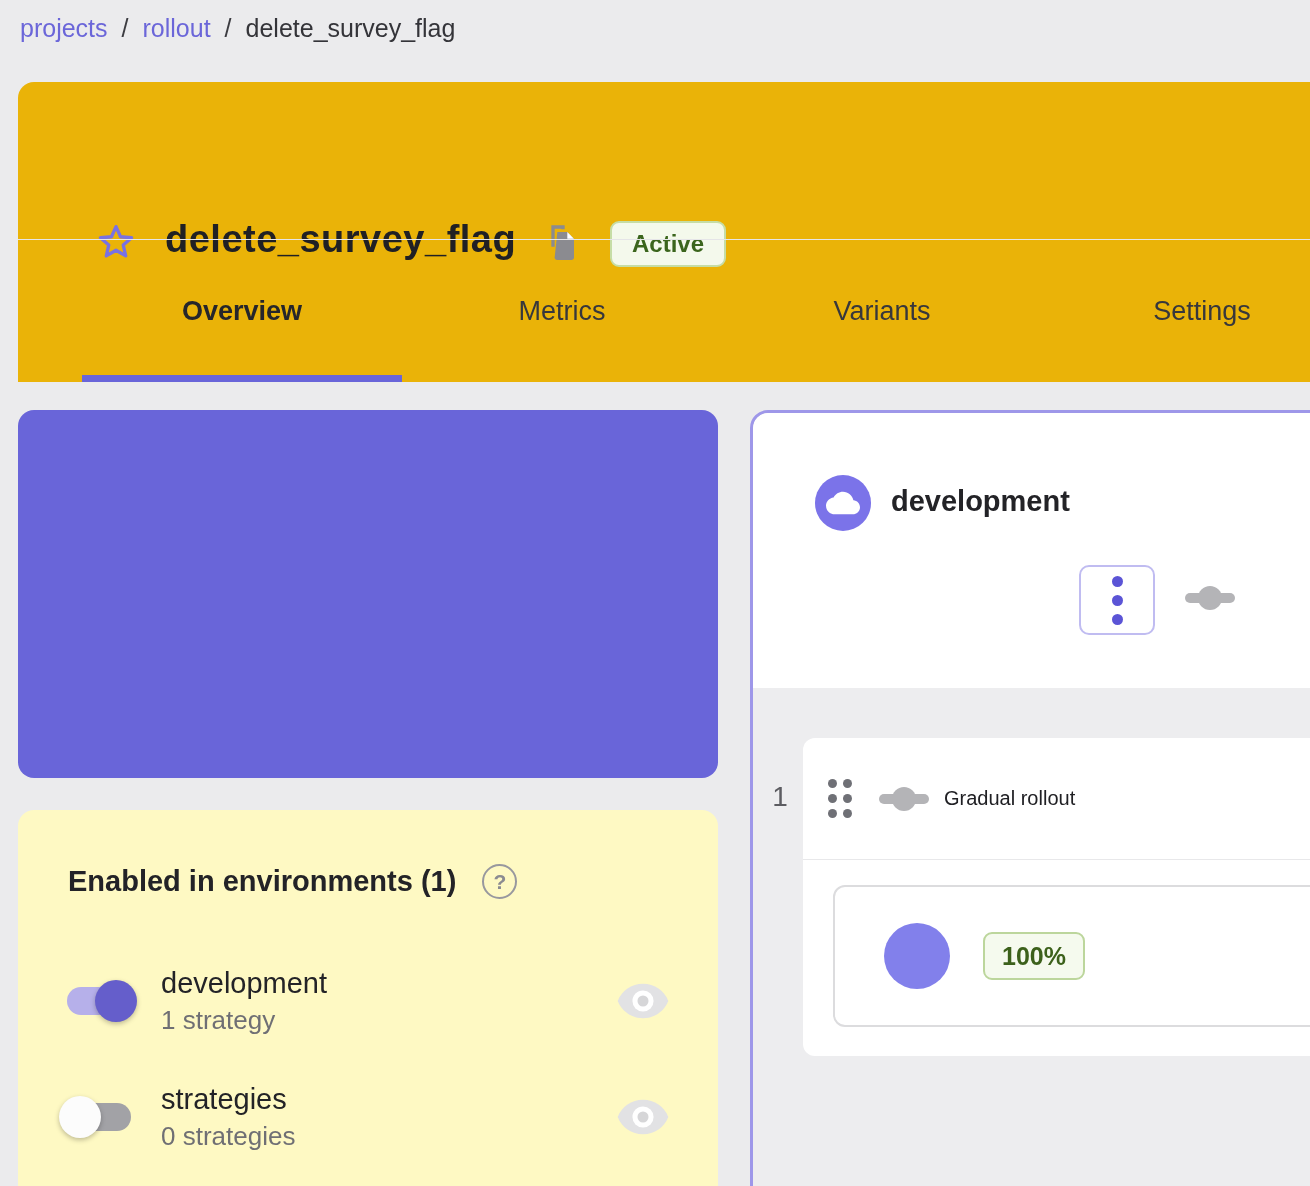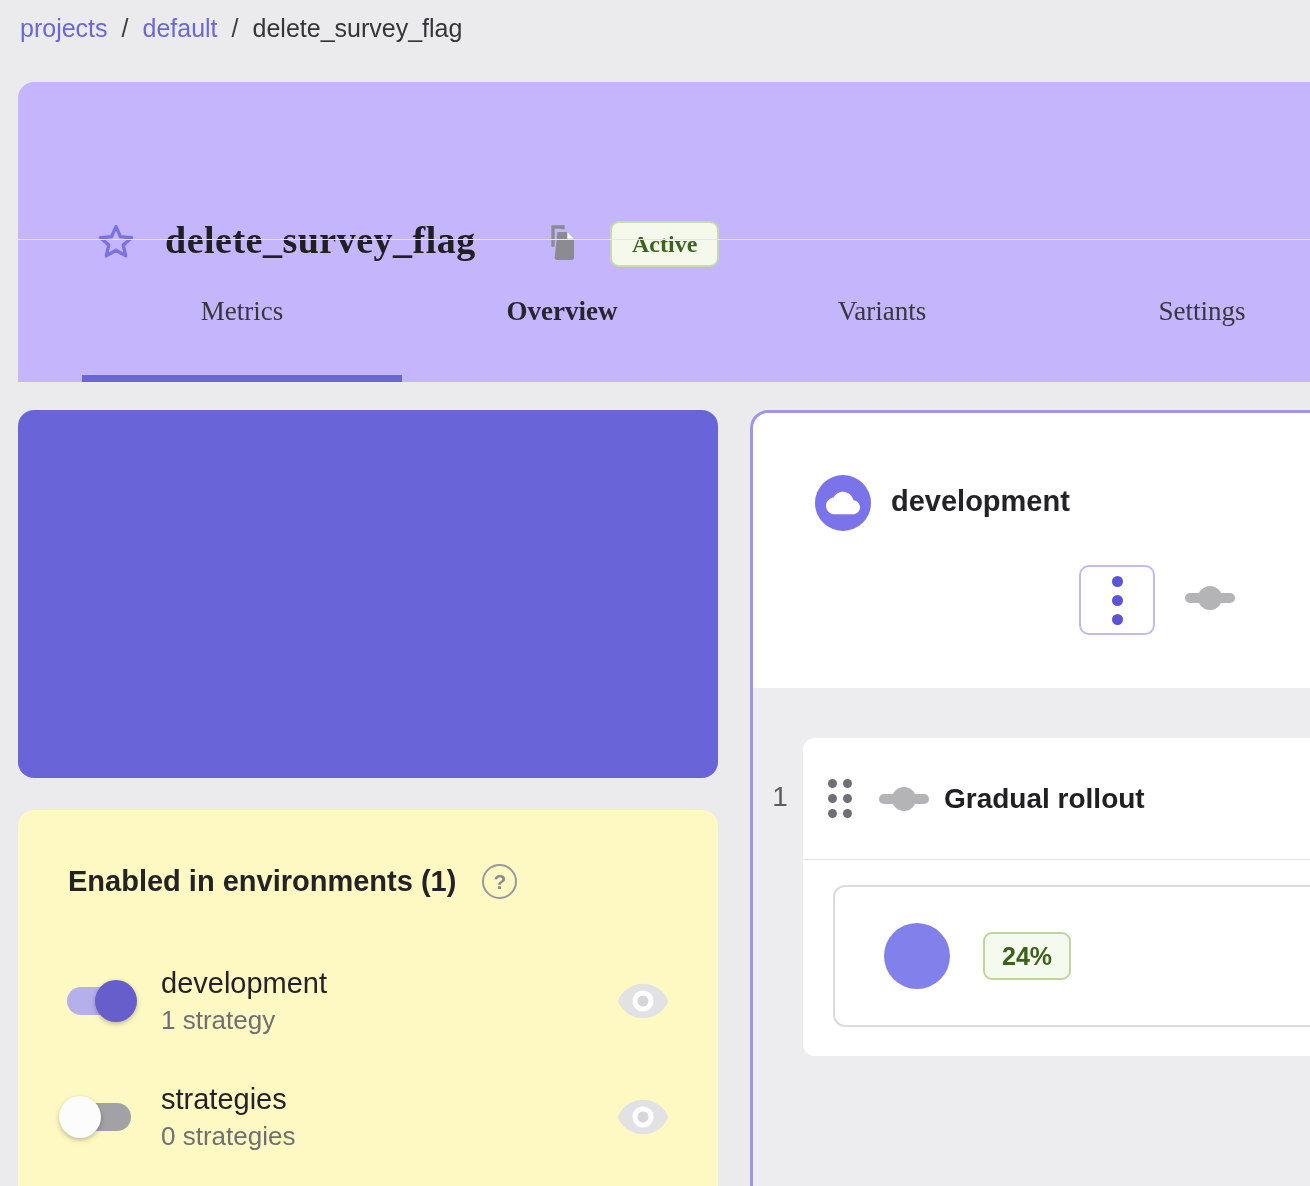--- a/index.html
+++ b/index.html
@@ -12,21 +12,21 @@
   }
   .stage{position:relative;width:1310px;height:1186px;overflow:hidden;}
 
   
   .breadcrumb{position:absolute;left:20px;top:14px;display:flex;align-items:center;gap:14px;font-size:25px;}
   .breadcrumb a{color:#6b66d9;text-decoration:none;cursor:pointer;}
   .breadcrumb .sep{color:#3c3c41;}
   .breadcrumb .current{color:#343439;}
 
   
-  .header-card{position:absolute;left:18px;top:82px;width:1292px;height:300px;background:#c4b5fd;border-radius:16px 0 0 0;font-family:Liberation Serif, serif;}
+  .header-card{position:absolute;left:18px;top:82px;width:1292px;height:300px;background:#eab308;border-radius:16px 0 0 0;}
   .title-row{position:relative;height:157px;}
   .star-icon{position:absolute;left:76px;top:138px;width:44px;height:44px;cursor:pointer;}
   .flag-title{position:absolute;left:147px;top:136px;margin:0;font-size:38px;font-weight:600;color:#202024;letter-spacing:.5px;}
   .copy-icon{position:absolute;left:528px;top:142px;width:32px;height:36px;cursor:pointer;}
   .status-badge{position:absolute;left:592px;top:139px;height:42px;display:inline-flex;align-items:center;padding:0 20px;
     background:#f4f9ec;border:2px solid #c6dda6;border-radius:9px;color:#3b651d;font-size:24px;font-weight:700;}
   .header-divider{position:absolute;left:0;top:157px;width:100%;height:1px;background:#e5e5e8;}
   .tabs{position:absolute;left:0;top:158px;width:100%;height:142px;display:flex;padding-left:64px;}
   .tab{width:320px;display:flex;align-items:center;justify-content:center;font-size:27px;color:#37373c;cursor:pointer;}
   .tab.active{font-weight:700;color:#26262b;}
@@ -78,59 +78,59 @@
   .slider-icon .knob{position:absolute;left:13px;top:1px;width:24px;height:24px;border-radius:50%;background:#b4b4b7;}
   .env-header-slider{position:absolute;left:432px;top:172px;}
 
   .strategy-index{position:absolute;left:10px;top:368px;width:34px;text-align:center;font-size:28px;color:#5c5c61;}
   .strategy-card{position:absolute;left:50px;top:325px;width:560px;height:318px;background:#ffffff;border-radius:12px;}
   .strategy-header{position:relative;height:122px;display:flex;align-items:center;padding-left:25px;border-bottom:1px solid #e8e8ea;box-sizing:border-box;}
   .drag-handle{display:flex;flex-direction:column;gap:6px;margin-right:27px;cursor:grab;}
   .drag-handle .dr{display:flex;gap:6px;}
   .drag-handle i{width:9px;height:9px;border-radius:50%;background:#6f7076;}
   .strategy-header .slider-icon{margin-right:15px;}
-  .strategy-name{font-size:28px;font-weight:700;color:#202024;}
+  .strategy-name{font-size:20px;font-weight:400;color:#202024;}
   .strategy-body{position:relative;height:195px;}
   .rollout-box{position:absolute;left:30px;top:25px;width:540px;height:142px;border:2px solid #dcdcde;border-radius:12px;
     display:flex;align-items:center;box-sizing:border-box;background:#ffffff;}
   .rollout-circle{width:66px;height:66px;border-radius:50%;background:#8280eb;margin-left:49px;flex:0 0 auto;}
   .rollout-badge{margin-left:33px;height:48px;display:inline-flex;align-items:center;padding:0 17px;
     background:#f5faee;border:2px solid #bcd69c;border-radius:9px;color:#3c611b;font-size:25px;font-weight:700;box-sizing:border-box;}
   .rollout-text{margin-left:16px;font-size:30px;color:#232327;white-space:nowrap;}
 </style>
 </head>
 <body>
 
 <div class="stage">
 
   <nav class="breadcrumb">
     <a>projects</a>
     <span class="sep">/</span>
-    <a>default</a>
+    <a>rollout</a>
     <span class="sep">/</span>
     <span class="current">delete_survey_flag</span>
   </nav>
 
   <section class="header-card">
     <div class="title-row">
       <svg class="star-icon" viewBox="0 0 24 24">
         <path d="M12 3.6l2.47 5.53 6.03.55-4.55 4.0 1.35 5.92L12 16.5l-5.3 3.1 1.35-5.92-4.55-4.0 6.03-.55z" fill="none" stroke="#7a72e2" stroke-width="1.8" stroke-linejoin="round"></path>
       </svg>
       <h1 class="flag-title">delete_survey_flag</h1>
       <svg class="copy-icon" viewBox="0 0 24 27">
         <path d="M4 1h10v3h-2.5V3.5H6.5V17H4z" fill="#8b8b90"></path>
         <path d="M8.5 6H16l5 5v14a2 2 0 0 1-2 2h-10.5a2 2 0 0 1-2-2z" fill="#8b8b90"></path>
         <path d="M16 6v5h5z" fill="#ffffff"></path>
       </svg>
       <span class="status-badge">Active</span>
     </div>
     <div class="header-divider"></div>
     <div class="tabs">
+      <div class="tab active">Overview</div>
       <div class="tab">Metrics</div>
-      <div class="tab active">Overview</div>
       <div class="tab">Variants</div>
       <div class="tab">Settings</div>
       <div class="tab-underline"></div>
     </div>
   </section>
 
   <section class="type-card">
     <svg class="loop-icon" viewBox="0 0 24 24">
       <path transform="rotate(90 12 12)" fill="#ffffff" d="M12 4V1L8 5l4 4V6c3.31 0 6 2.69 6 6 0 1.01-.25 1.97-.7 2.8l1.46 1.46C19.54 15.03 20 13.57 20 12c0-4.42-3.58-8-8-8zm0 14c-3.31 0-6-2.69-6-6 0-1.01.25-1.97.7-2.8L5.24 7.74C4.46 8.97 4 10.43 4 12c0 4.42 3.58 8 8 8v3l4-4-4-4v3z"></path>
     </svg>
@@ -220,19 +220,19 @@
         </span>
         <span class="slider-icon">
           <span class="bar"></span>
             <span class="knob"></span>
         </span>
         <span class="strategy-name">Gradual rollout</span>
       </div>
       <div class="strategy-body">
         <div class="rollout-box">
           <span class="rollout-circle"></span>
-          <span class="rollout-badge">24%</span>
+          <span class="rollout-badge">100%</span>
         </div>
       </div>
     </div>
   </section>
 
 </div>
 
 </body></html>

